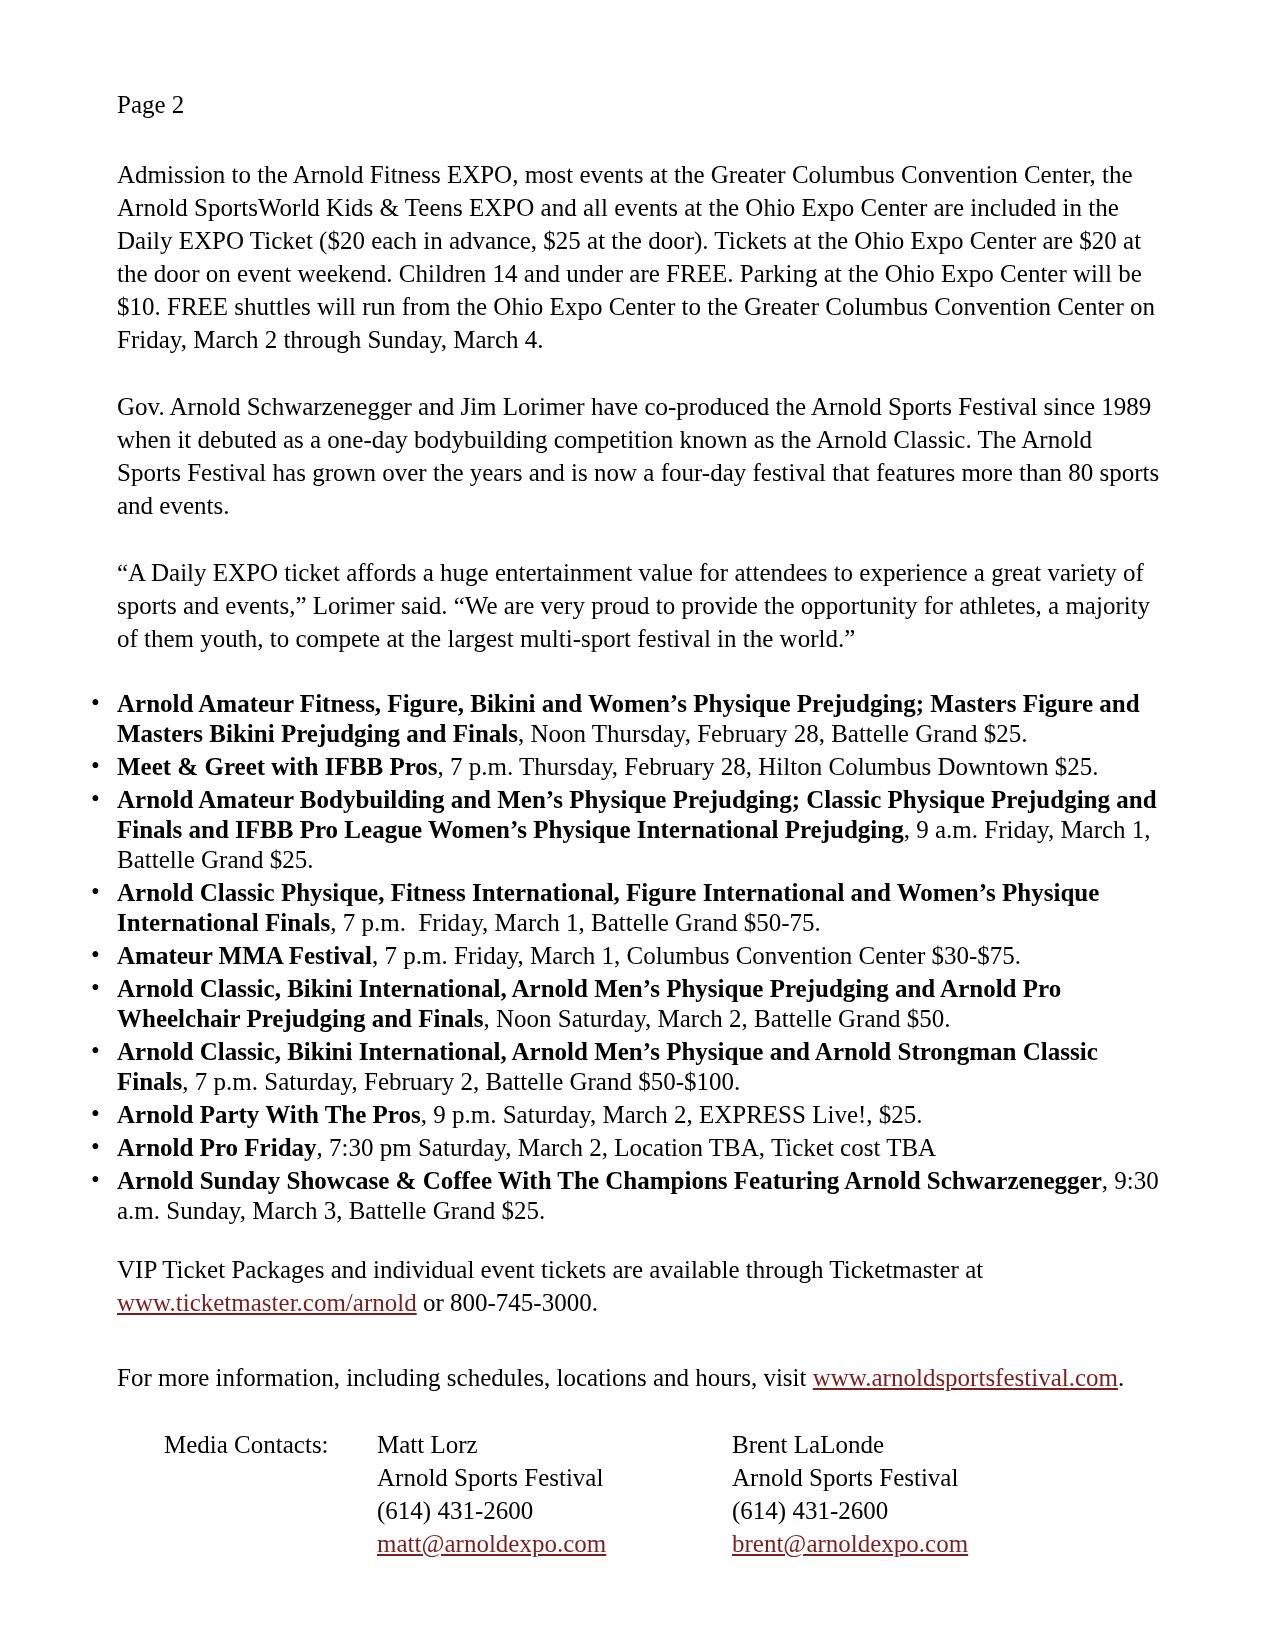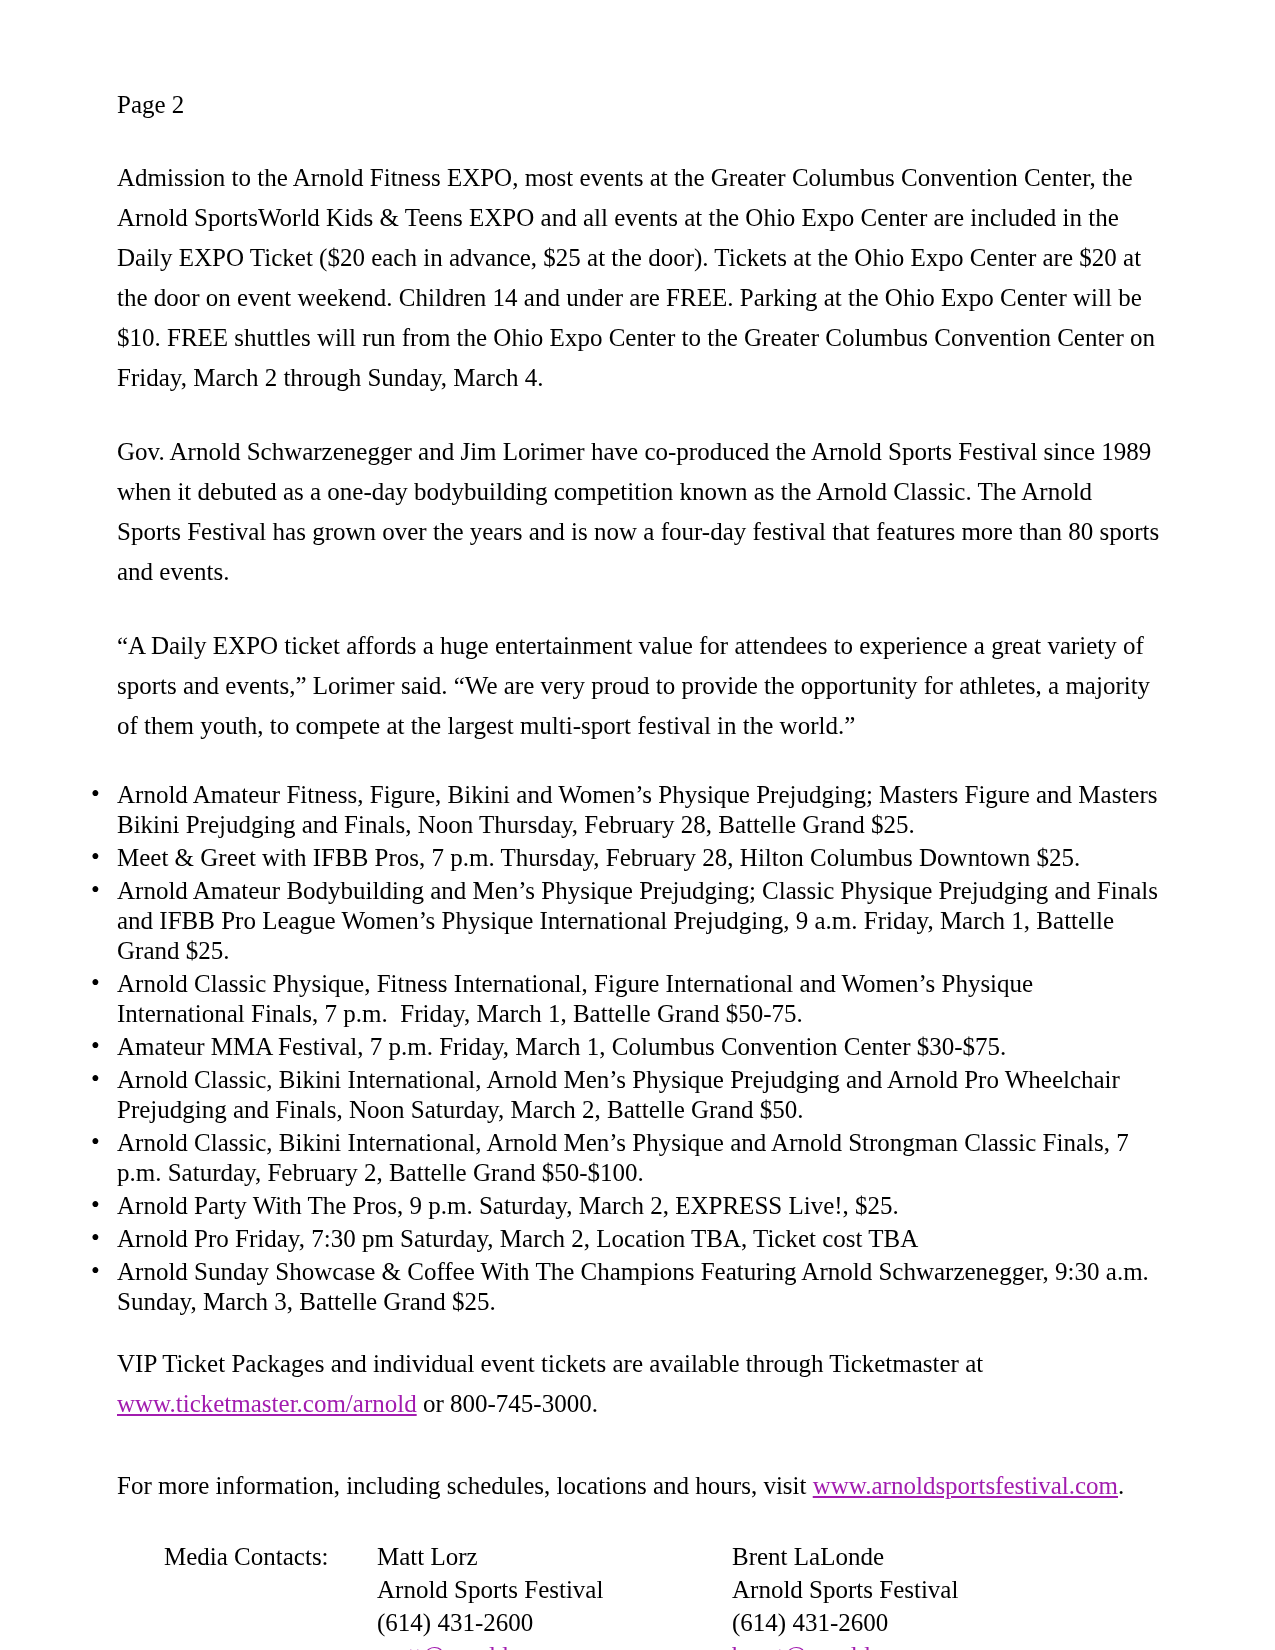--- a/index.html
+++ b/index.html
@@ -16,21 +16,21 @@
   }
   .content {
     padding: 88px 115px 0 117px;
   }
   .pagenum {
     margin: 0 0 37px 0;
     line-height: 33px;
   }
   .para {
     margin: 0 0 34px 0;
-    line-height: 40px;
+    line-height: 33px;
   }
   .heading {
     font-weight: bold;
     margin: 0;
     line-height: 33px;
   }
   ul.tickets {
     margin: 0;
     padding: 0;
     list-style: none;
@@ -40,25 +40,25 @@
     line-height: 30px;
     margin: 0 0 3px 0;
   }
   ul.tickets li:last-child { margin-bottom: 0; }
   .bullet {
     position: absolute;
     left: -26px;
     top: -1px;
     font-family: "Liberation Serif", serif;
   }
-  .b { font-weight: normal; }
+  .b { font-weight: bold; }
   .vip { margin: 27px 0 0 0; }
   .more-info { margin: 42px 0 0 0; }
   .link {
-    color: #a21caf;
+    color: #7f1d1d;
     text-decoration: underline;
     cursor: pointer;
   }
   .contacts {
     margin: 34px 0 0 0;
     display: flex;
     line-height: 33px;
   }
   .c-label { width: 213px; flex: 0 0 auto; margin-left: 47px; }
   .c-col   { width: 355px; flex: 0 0 auto; font-family: Liberation Serif, serif; }

